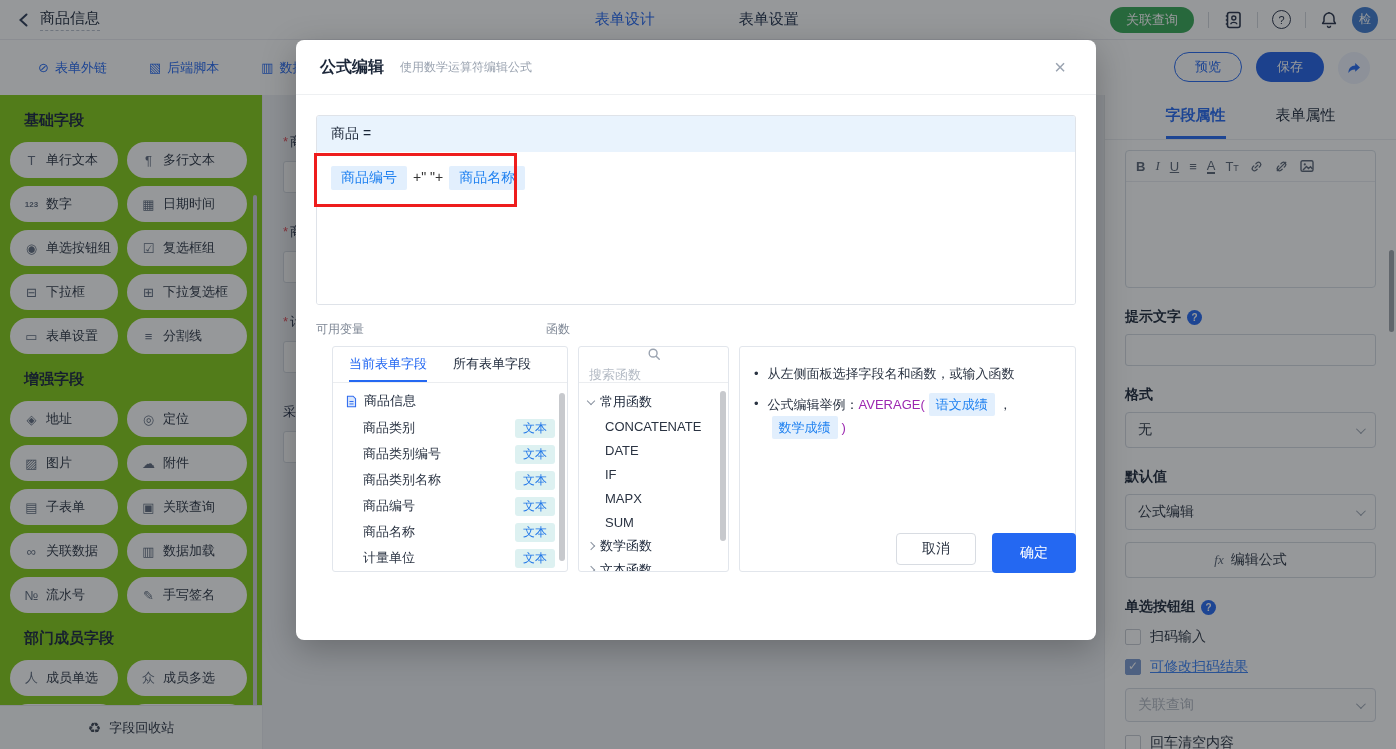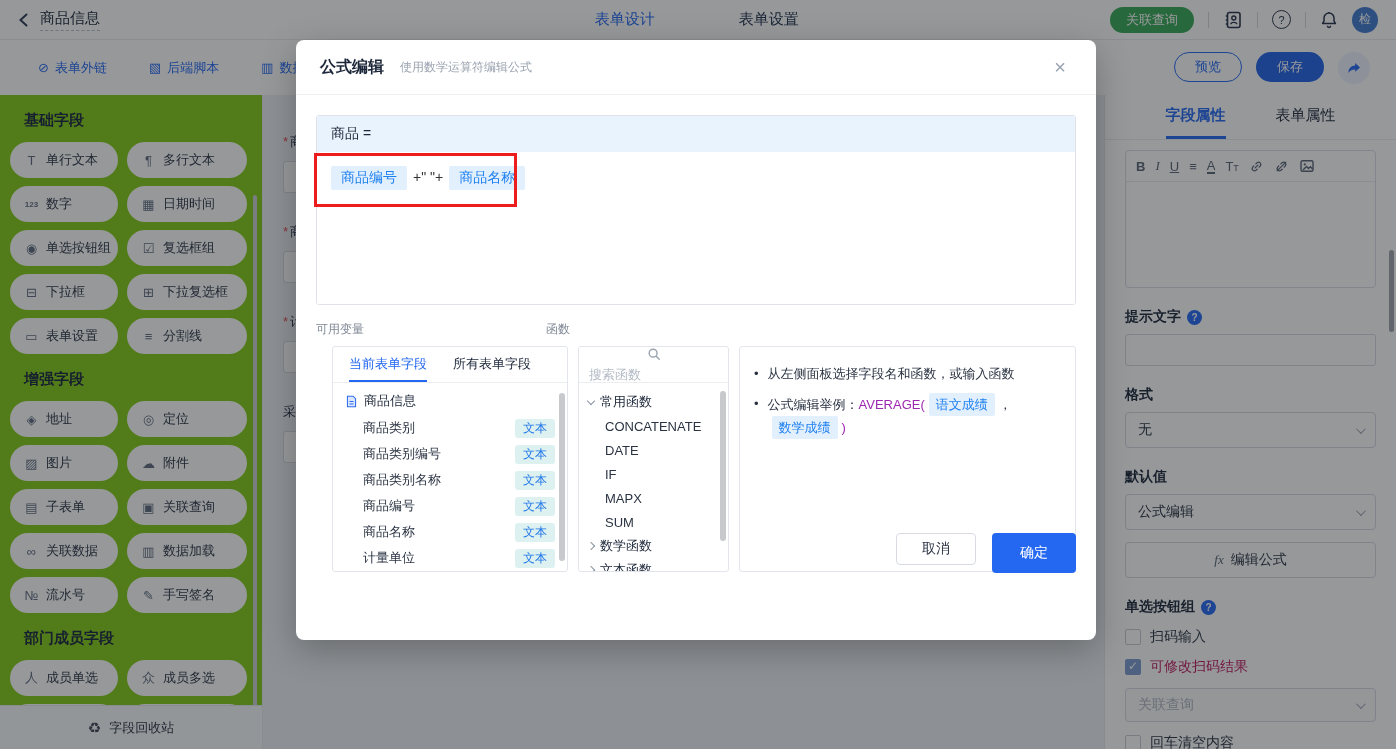--- a/index.html
+++ b/index.html
@@ -63,21 +63,21 @@
   .r-input { margin-top:8px; width:100%; height:32px; border:1px solid #d5dae2; border-radius:3px; background:#fff; }
   .r-select { margin-top:8px; height:36px; border:1px solid #d5dae2; border-radius:4px; background:#fff; display:flex; align-items:center; justify-content:space-between; padding:0 12px; font-size:14px; color:#2a3342; cursor:pointer; }
   .r-select.disabled { color:#b0b6bf; background:#fbfbfc; }
   .chv { width:7px; height:7px; border-right:1.6px solid #9aa3b0; border-bottom:1.6px solid #9aa3b0; transform:rotate(45deg) translateY(-2px); }
   .btn-fx { margin-top:12px; width:100%; height:36px; border:1px solid #d6dae0; border-radius:4px; background:#fff; display:flex; align-items:center; justify-content:center; gap:7px; font-size:14px; color:#2a3342; }
   .fx { font-style:italic; font-family:"Liberation Serif",serif; color:#5a6576; font-size:13px; }
   .cb-row { margin-top:12px; display:flex; align-items:center; gap:9px; font-size:14px; color:#2a3342; }
   .cb { width:16px; height:16px; border:1px solid #c8cdd4; border-radius:2px; background:#fff; flex:none; }
   .cb.checked { background:#7d9cd2; border-color:#7d9cd2; position:relative; }
   .cb.checked::after { content:"✓"; position:absolute; left:2px; top:-1px; color:#fff; font-size:12px; }
-  .cb-row.disabled span.cb-label { color:#be185d; }
+  .cb-row.disabled span.cb-label { color:#3b82f6;text-decoration:underline; }
   .r-scrollthumb { position:absolute; right:2px; top:155px; width:5px; height:82px; background:#9fa4ab; border-radius:3px; }
 
   
   .dim { position:absolute; inset:0; background:rgba(23,26,31,0.45); z-index:10; }
 
   
   .modal { position:absolute; left:296px; top:40px; width:800px; height:600px; background:#fff; border-radius:8px; box-shadow:0 10px 34px rgba(0,0,0,.25); z-index:20; }
   .m-header { height:55px; display:flex; align-items:center; padding:0 24px; border-bottom:1px solid #eef0f2; }
   .m-title { font-size:16px; font-weight:bold; color:#1b2638; }
   .m-sub { font-size:12px; color:#9aa3b0; margin-left:16px; }

